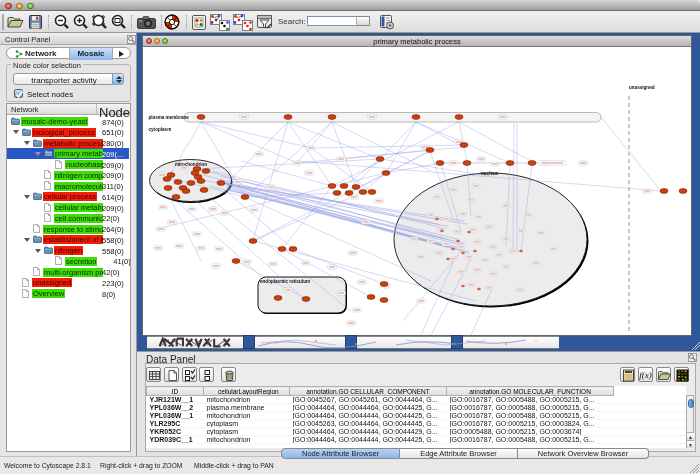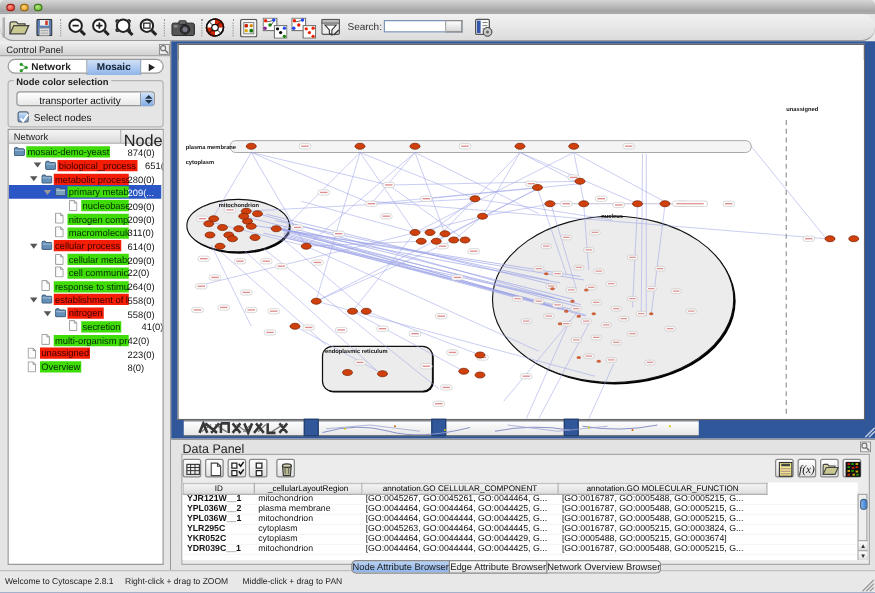--- a/index.html
+++ b/index.html
@@ -1,29 +1,29 @@
 <!DOCTYPE html>
 <html><head><meta charset="utf-8">
 <style>
 * { margin:0; padding:0; box-sizing:border-box; }
 body { width:700px; height:474px; font-family:"Liberation Sans",sans-serif; position:relative; background:#e8e8e8; overflow:hidden; }
 .titlebar { position:absolute;left:0;top:0;width:700px;height:11px;background:linear-gradient(#d6d6d6,#9f9f9f);border-bottom:1px solid #6f6f6f;border-radius:4px 4px 0 0; }
 .tl { position:absolute;top:2.5px;width:6.5px;height:6.5px;border-radius:50%; }
-.toolbar { position:absolute;left:0;top:11px;width:700px;height:22px;background:linear-gradient(#f2f2f2,#dcdcdc);border-bottom:1px solid #9a9a9a;border-radius:11px; }
+.toolbar { position:absolute;left:0;top:11px;width:700px;height:22px;background:linear-gradient(#f2f2f2,#dcdcdc);border-bottom:1px solid #9a9a9a; }
 .cpanel { position:absolute;left:0;top:33px;width:137px;height:423px;background:#e5e5e5;border-right:1px solid #9a9a9a; }
 .cphead { position:absolute;left:0;top:0;width:136px;height:12px;background:linear-gradient(#f0f0f0,#d2d2d2);border-bottom:1px solid #aaa; }
 .desktop { position:absolute;left:137px;top:33px;width:563px;height:318px;background:#31579b; }
 .iwin { position:absolute;left:5px;top:2px;width:550px;height:301px;background:#fff;border:1px solid #666; }
 .iwtitle { position:absolute;left:0;top:0;width:548px;height:11px;background:linear-gradient(#dedede,#b4b4b4);border-bottom:1px solid #7a7a7a; }
 .dpanel { position:absolute;left:137px;top:351px;width:563px;height:105px;background:#e3e3e3;border-top:1px solid #999; }
 table.dt { border-collapse:collapse; table-layout:fixed; width:540px; font-size:7px; }
 table.dt th { background:linear-gradient(#f4f4f4,#dcdcdc); border:1px solid #b0b0b0; font-weight:normal; font-size:6.5px; height:9px; padding:0; overflow:hidden; white-space:nowrap; }
 table.dt td { height:7.8px; padding:0 0 0 3px; overflow:hidden; white-space:nowrap; font-size:7px; color:#111; border-bottom:1px solid #f5f5f5;}
 td.idc { font-weight:bold; }
-.tabseg { display:inline-block; font-size:7.5px; height:11px; line-height:10px; padding:0 0; border:1px solid #8a8a8a; border-left:none; background:linear-gradient(#fdfdfd,#e4e4e4); color:#222; vertical-align:top; }
+.tabseg { display:inline-block; font-size:7.5px; height:11px; line-height:10px; padding:0 20px; border:1px solid #8a8a8a; border-left:none; background:linear-gradient(#fdfdfd,#e4e4e4); color:#222; vertical-align:top; }
 </style></head>
 <body>
 
 <div class="titlebar">
  <div class="tl" style="left:5px;background:radial-gradient(circle at 35% 30%,#ff9a8a,#e33022);border:0.5px solid #a02015"></div>
  <div class="tl" style="left:16px;background:radial-gradient(circle at 35% 30%,#ffd27a,#e8a024);border:0.5px solid #9a6a10"></div>
  <div class="tl" style="left:27px;background:radial-gradient(circle at 35% 30%,#b8e88a,#5fb52a);border:0.5px solid #3f7a18"></div>
 </div>
 
 <div class="toolbar">
@@ -156,21 +156,21 @@
         <circle cx="2" cy="6.5" r="1.3" fill="#2a9a2a"></circle>
         <circle cx="6" cy="4" r="1.3" fill="#2a9a2a"></circle>
         <path d="M2 1.5 L6 4 L2 6.5" stroke="#2a9a2a" stroke-width="0.7" fill="none"></path>
       </svg>
    <div style="position:absolute;left:18px;top:1px;font-size:8px;font-weight:bold;color:#222">Network</div>
    <div style="position:absolute;left:62px;top:0;width:44px;height:12px;background:linear-gradient(#cfe0f7,#8fb5ea);border-left:1px solid #9ab;border-right:1px solid #9ab;text-align:center;font-size:8px;font-weight:bold;color:#123;line-height:12px">Mosaic</div>
    <div style="position:absolute;right:6px;top:3px;width:0;height:0;border-top:3.5px solid transparent;border-bottom:3.5px solid transparent;border-left:5px solid #222"></div>
  </div>
 
  <div style="position:absolute;left:6px;top:31px;width:125px;height:38px;border:1px solid #b5b5b5;border-radius:3px"></div>
- <div style="position:absolute;left:11px;top:27.5px;font-size:7.5px;font-weight:bold;color:#222;background:#e5e5e5;padding:0 2px">Node color selection</div>
+ <div style="position:absolute;left:11px;top:27.5px;font-size:7.5px;font-weight:normal;color:#222;background:#e5e5e5;padding:0 2px">Node color selection</div>
 
  <div style="position:absolute;left:13px;top:40px;width:111px;height:12px;background:linear-gradient(#fff,#e8e8e8);border:1px solid #999;border-radius:3px">
    <div style="position:absolute;left:0;top:1.5px;width:100px;text-align:center;font-size:8px;color:#111">transporter activity</div>
    <div style="position:absolute;right:0;top:0;width:11px;height:10.5px;background:linear-gradient(#cfe2fb,#7fa9e4);border-left:1px solid #89a;border-radius:0 3px 3px 0">
      <div style="position:absolute;left:2.5px;top:1.5px;width:0;height:0;border-left:3px solid transparent;border-right:3px solid transparent;border-bottom:3.5px solid #234"></div>
      <div style="position:absolute;left:2.5px;bottom:1.5px;width:0;height:0;border-left:3px solid transparent;border-right:3px solid transparent;border-top:3.5px solid #234"></div>
    </div>
  </div>
 
  <div style="position:absolute;left:14px;top:56px;width:9px;height:9px;background:linear-gradient(#cfe2fb,#6f9fdf);border:1px solid #567;border-radius:2px"></div>
@@ -187,21 +187,21 @@
    </div>
    <div style="position:absolute;left:0;top:-102.5px;width:125px">
         <div style="position:absolute;left:0;top:114.50px;width:122px;height:10.75px;">
 <div style="position:absolute;left:4px;top:1px"><svg width="9" height="8" viewBox="0 0 9 8" style="vertical-align:top">
               <path d="M0.5 7 L0.5 2 Q0.5 1 1.5 1 L3.2 1 L4 2 L7.8 2 Q8.5 2 8.5 2.8 L8.5 7 Q8.5 7.5 7.8 7.5 L1.2 7.5 Q0.5 7.5 0.5 7 Z" fill="#6590b8" stroke="#34506e" stroke-width="0.7"></path>
               <rect x="0.8" y="2.8" width="7.4" height="1" fill="#ffffff55"></rect>
             </svg></div>
 <div style="position:absolute;left:14px;top:1px;max-width:82px;overflow:hidden;font-size:7.5px;line-height:9px;background:#3fdc07;color:#052d00;padding:0 1px;white-space:nowrap">mosaic-demo-yeast</div>
 <div style="position:absolute;left:95px;top:1.5px;width:40px;text-align:left;font-size:7.5px;line-height:9px;color:#111">874(0)</div>
 </div>
-<div style="position:absolute;left:14px;top:125.25px;width:122px;height:10.75px;">
+<div style="position:absolute;left:0;top:125.25px;width:122px;height:10.75px;">
 <div style="position:absolute;left:6px;top:3.5px;width:0;height:0;border-left:3.5px solid transparent;border-right:3.5px solid transparent;border-top:4.5px solid #555"></div>
 <div style="position:absolute;left:15px;top:1px"><svg width="9" height="8" viewBox="0 0 9 8" style="vertical-align:top">
               <path d="M0.5 7 L0.5 2 Q0.5 1 1.5 1 L3.2 1 L4 2 L7.8 2 Q8.5 2 8.5 2.8 L8.5 7 Q8.5 7.5 7.8 7.5 L1.2 7.5 Q0.5 7.5 0.5 7 Z" fill="#6590b8" stroke="#34506e" stroke-width="0.7"></path>
               <rect x="0.8" y="2.8" width="7.4" height="1" fill="#ffffff55"></rect>
             </svg></div>
 <div style="position:absolute;left:25px;top:1px;max-width:71px;overflow:hidden;font-size:7.5px;line-height:9px;background:#f51d05;color:#3d0000;padding:0 1px;white-space:nowrap">biological_process</div>
 <div style="position:absolute;left:95px;top:1.5px;width:40px;text-align:left;font-size:7.5px;line-height:9px;color:#111">651(0)</div>
 </div>
 <div style="position:absolute;left:0;top:136.00px;width:122px;height:10.75px;">
 <div style="position:absolute;left:17px;top:3.5px;width:0;height:0;border-left:3.5px solid transparent;border-right:3.5px solid transparent;border-top:4.5px solid #555"></div>
@@ -327,20 +327,26 @@
             </svg></div>
 <div style="position:absolute;left:25px;top:1px;max-width:71px;overflow:hidden;font-size:7.5px;line-height:9px;background:#3fdc07;color:#052d00;padding:0 1px;white-space:nowrap">Overview</div>
 <div style="position:absolute;left:95px;top:1.5px;width:40px;text-align:left;font-size:7.5px;line-height:9px;color:#111">8(0)</div>
 </div>
       </div>
  </div>
 </div>
 
 <div class="desktop">
  <div class="iwin">
+  <div class="iwtitle">
+   <div class="tl" style="left:3px;top:2px;background:radial-gradient(circle at 35% 30%,#ff9a8a,#e33022);border:0.5px solid #a02015;width:6px;height:6px"></div>
+   <div class="tl" style="left:11px;top:2px;background:radial-gradient(circle at 35% 30%,#ffd27a,#e8a024);border:0.5px solid #9a6a10;width:6px;height:6px"></div>
+   <div class="tl" style="left:19px;top:2px;background:radial-gradient(circle at 35% 30%,#b8e88a,#5fb52a);border:0.5px solid #3f7a18;width:6px;height:6px"></div>
+   <div style="position:absolute;left:0;top:1px;width:548px;text-align:center;font-size:7.5px;color:#111">primary metabolic process</div>
+  </div>
   <div style="position:absolute;left:0;top:12px;width:548px;height:287px;background:#fff;overflow:hidden">
     <div style="position:absolute;left:5px;top:0">
           <svg width="544" height="288" viewBox="0 0 544 288" style="position:absolute;left:0;top:0">
 <rect x="36.0" y="64.5" width="417" height="9.5" rx="4.5" fill="#f4f4f4" stroke="#a8a8a8" stroke-width="0.8"></rect>
 <ellipse cx="43.5" cy="134.0" rx="41" ry="21" fill="#000" stroke="none" stroke-width="0"></ellipse>
 <ellipse cx="42.5" cy="132.5" rx="41" ry="21" fill="#ececec" stroke="#111" stroke-width="0.9"></ellipse>
 <ellipse cx="344.0" cy="193.0" rx="96.5" ry="66.5" fill="#000" stroke="none" stroke-width="0"></ellipse>
 <ellipse cx="342.5" cy="191.5" rx="96.5" ry="66.5" fill="#ececec" stroke="#111" stroke-width="0.9"></ellipse>
 <rect x="111.0" y="230.0" width="88" height="36" rx="8" fill="#000" stroke="none" stroke-width="0"></rect>
 <rect x="110.0" y="229.0" width="88" height="36" rx="8" fill="#ececec" stroke="#111" stroke-width="1"></rect>

